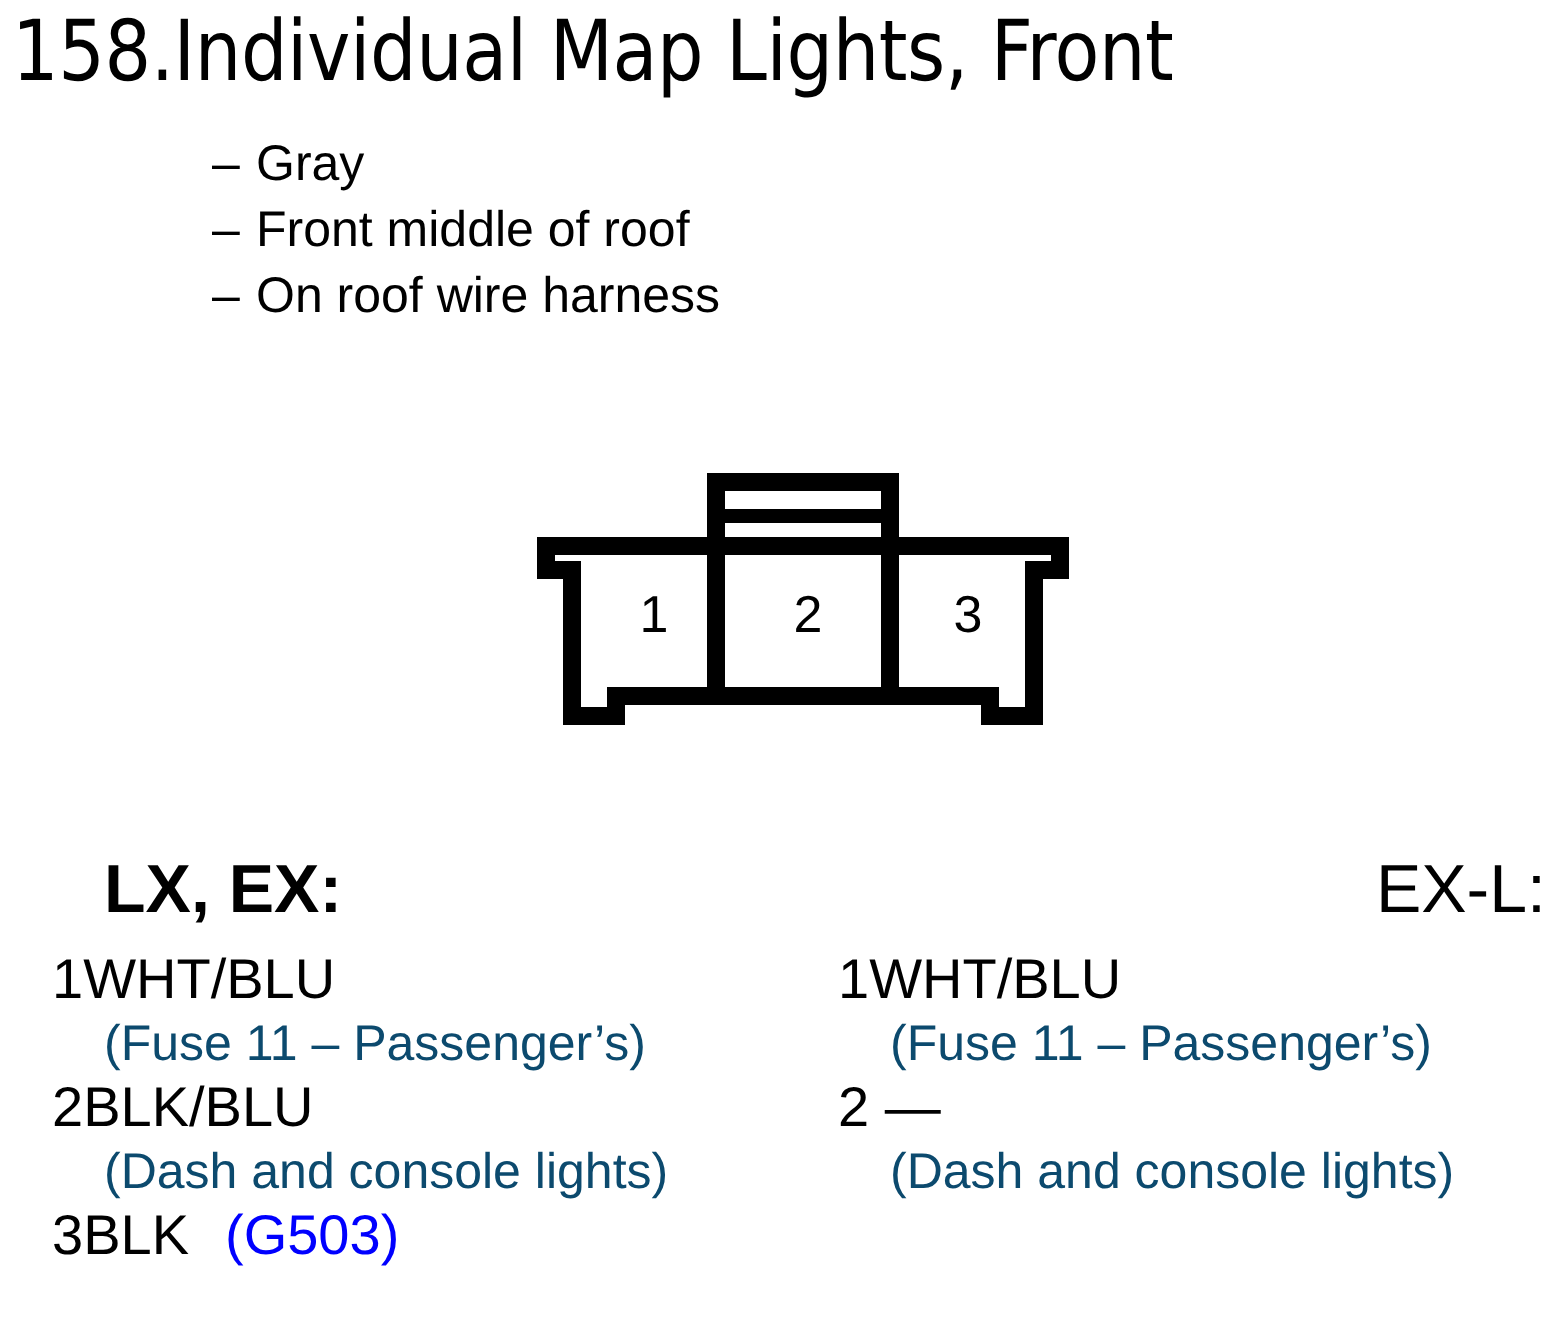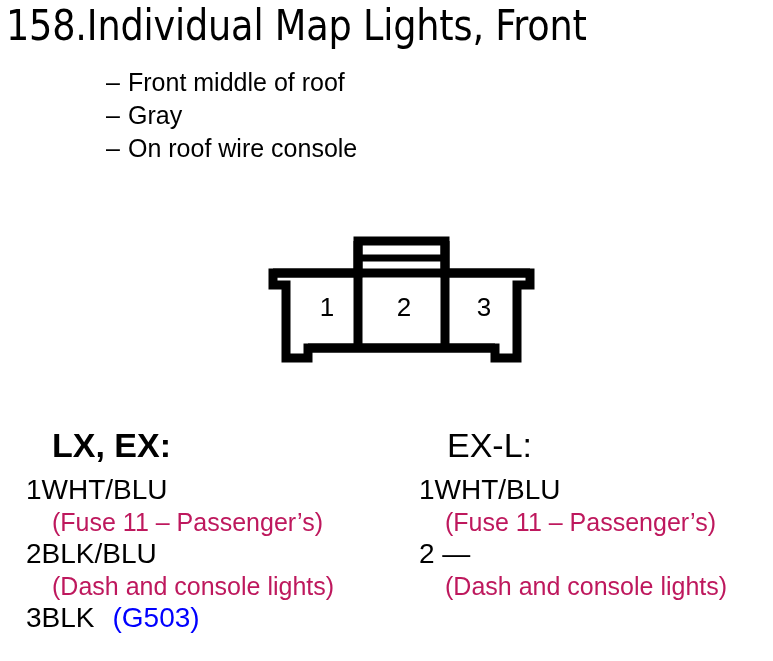--- a/index.html
+++ b/index.html
@@ -79,58 +79,58 @@
   #variant-ex-l  { left: 415px; width: 358px; }
 
   .variant-heading {
     font-size: 34px;
     line-height: 42px;
     white-space: nowrap;
     color: #000;
     margin: 0 0 8px 0;
   }
   #variant-lx-ex .variant-heading { padding-left: 30px; font-weight: bold; }
-  #variant-ex-l  .variant-heading { padding-left: 32px; }
+  #variant-ex-l  .variant-heading { padding-left: 32px; text-align: right; }
 
   .pin-entry { }
   .pin-line {
     font-size: 28px;
     line-height: 32px;
     white-space: nowrap;
     color: #000;
     padding-left: 4px;
   }
   .pin-desc {
     font-size: 25px;
     line-height: 32px;
     white-space: nowrap;
-    color: #be185d;
+    color: #0c4a6e;
     padding-left: 30px;
   }
   .pin-line.inline-desc { padding-left: 4px; }
   .pin-line .desc-inline {
     color: #0000ff;
     padding-left: 18px;
     text-align: center;
   }
 </style>
 </head>
 <body>
 
 <div id="page-title">158.Individual Map Lights, Front</div>
 
 <div id="spec-list">
   <div class="spec-row">
+    <span class="spec-dash">–</span><span>Gray</span>
+  </div>
+  <div class="spec-row">
     <span class="spec-dash">–</span><span>Front middle of roof</span>
   </div>
   <div class="spec-row">
-    <span class="spec-dash">–</span><span>Gray</span>
-  </div>
-  <div class="spec-row">
-    <span class="spec-dash">–</span><span>On roof wire console</span>
+    <span class="spec-dash">–</span><span>On roof wire harness</span>
   </div>
 </div>
 
 <div id="connector-diagram">
   <svg width="285" height="145" viewBox="0 0 285 145" xmlns="http://www.w3.org/2000/svg">
 
     <path fill="none" stroke="#000000" stroke-width="9" stroke-linejoin="miter" stroke-linecap="butt" d="M 103,45
              L 103,13
              L 190,13
              L 190,45

